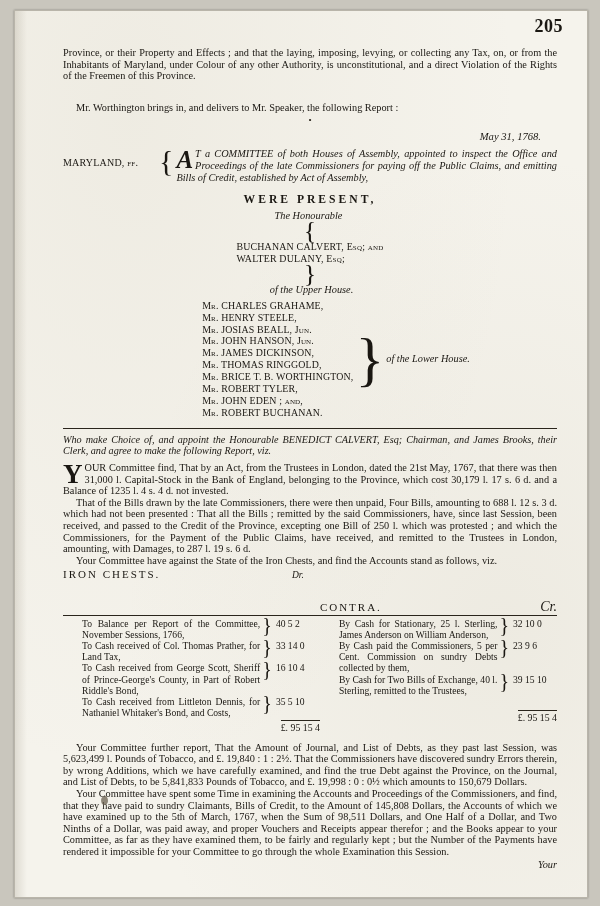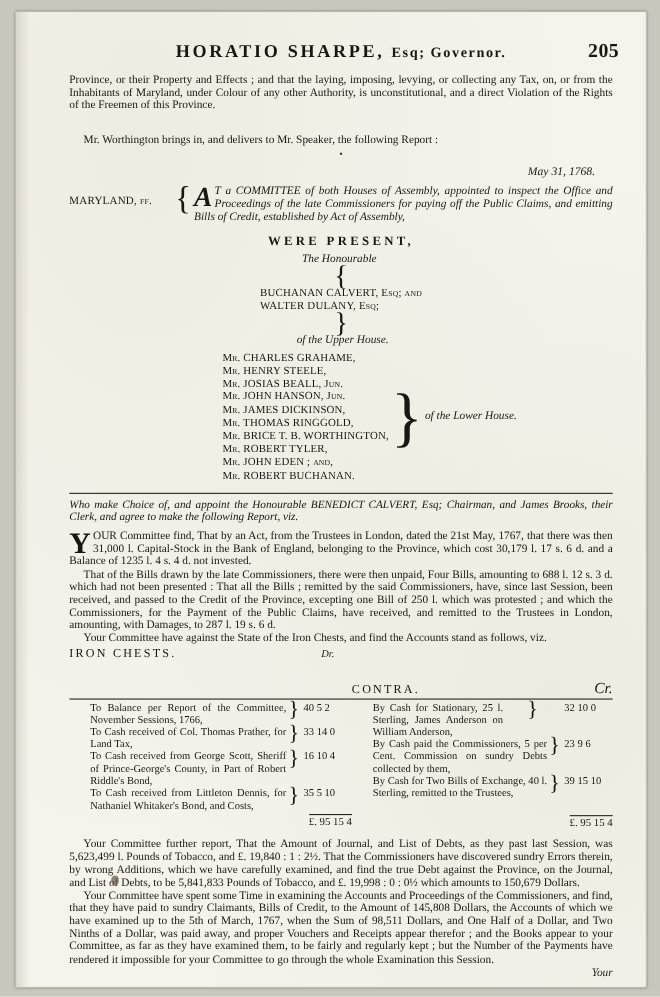--- a/index.html
+++ b/index.html
@@ -177,24 +177,20 @@
 </head>
 <body>
 
 <div class="page">
   <div class="paper"></div>
   <div class="edgeshadow"></div>
 
   <div class="inner">
 
     <div class="runhead">
-      <div class="title">
-        <span>HORATIO SHARPE,</span>
-        <span class="small">Esq; Governor.</span>
-      </div>
       <div class="pageno">205</div>
     </div>
 
     <div class="body">Province, or their Property and Effects ; and that the laying, imposing, levying, or collecting any Tax, on, or from the Inhabitants of Maryland, under Colour of any other Authority, is unconstitutional, and a direct Violation of the Rights of the Freemen of this Province.</div>
     <div class="body indent" style="margin-top:20px;">Mr. Worthington brings in, and delivers to Mr. Speaker, the following Report :</div>
 
     <div class="dot">•</div>
     <div class="date">May 31, 1768.</div>
 
     <div class="cmt">
@@ -283,21 +279,21 @@
           <div class="mrow">
             <div class="mtxt">To Cash received from Littleton Dennis, for Nathaniel Whitaker's Bond, and Costs,</div>
             <div class="mbrace">}</div>
             <div class="mnum">35  5 10</div>
           </div>
           <div class="totrow">
             <span class="tot">£. 95 15  4</span>
           </div>
         </td>
         <td class="col-right thin-line">
-          <div class="mrow" style="padding-top:2px;gap:20px;">
+          <div class="mrow" style="padding-top:2px;">
             <div class="mtxt">By Cash for Stationary, 25 l. Sterling, James Anderson on William Anderson,</div>
             <div class="mbrace">}</div>
             <div class="mnum">32 10  0</div>
           </div>
           <div class="mrow">
             <div class="mtxt">By Cash paid the Commissioners, 5 per Cent. Commission on sundry Debts collected by them,</div>
             <div class="mbrace">}</div>
             <div class="mnum">23  9  6</div>
           </div>
           <div class="mrow">

